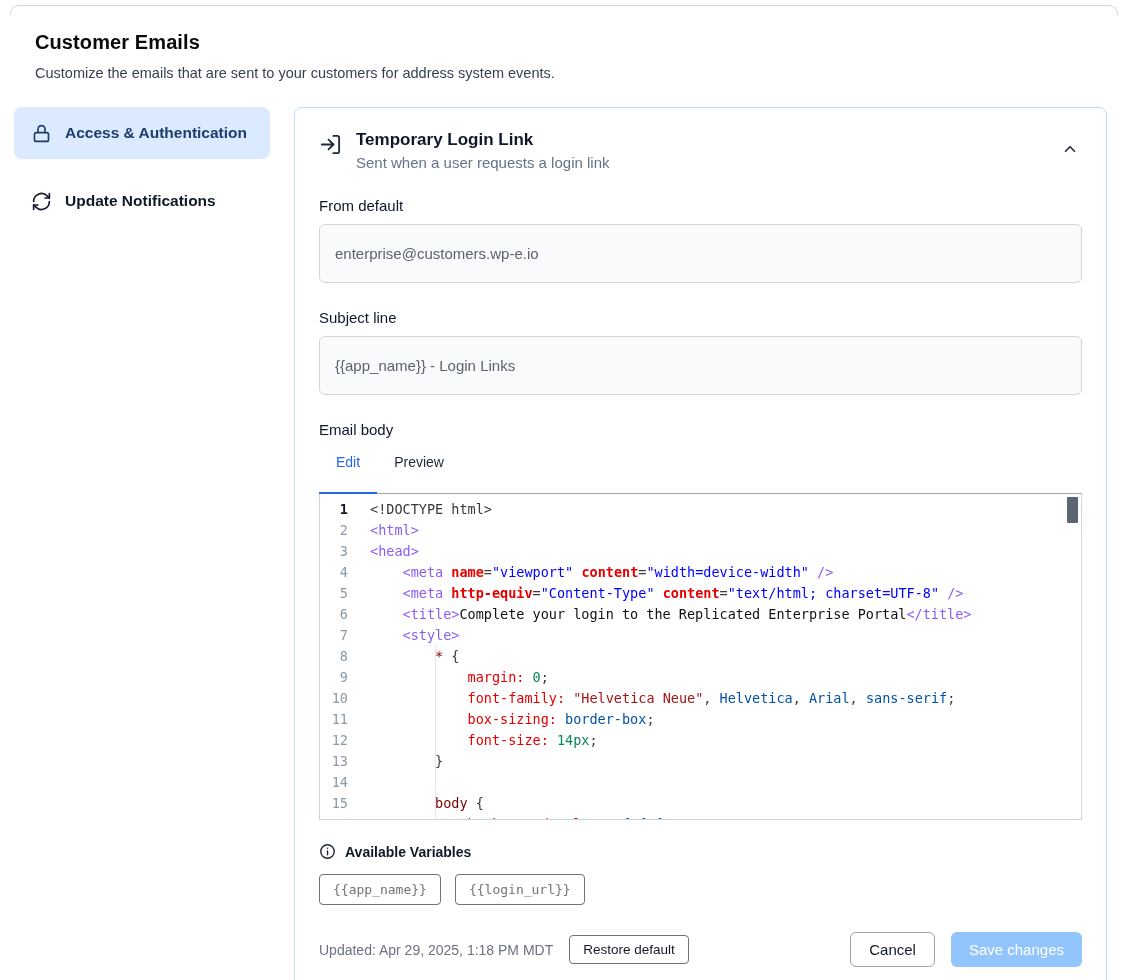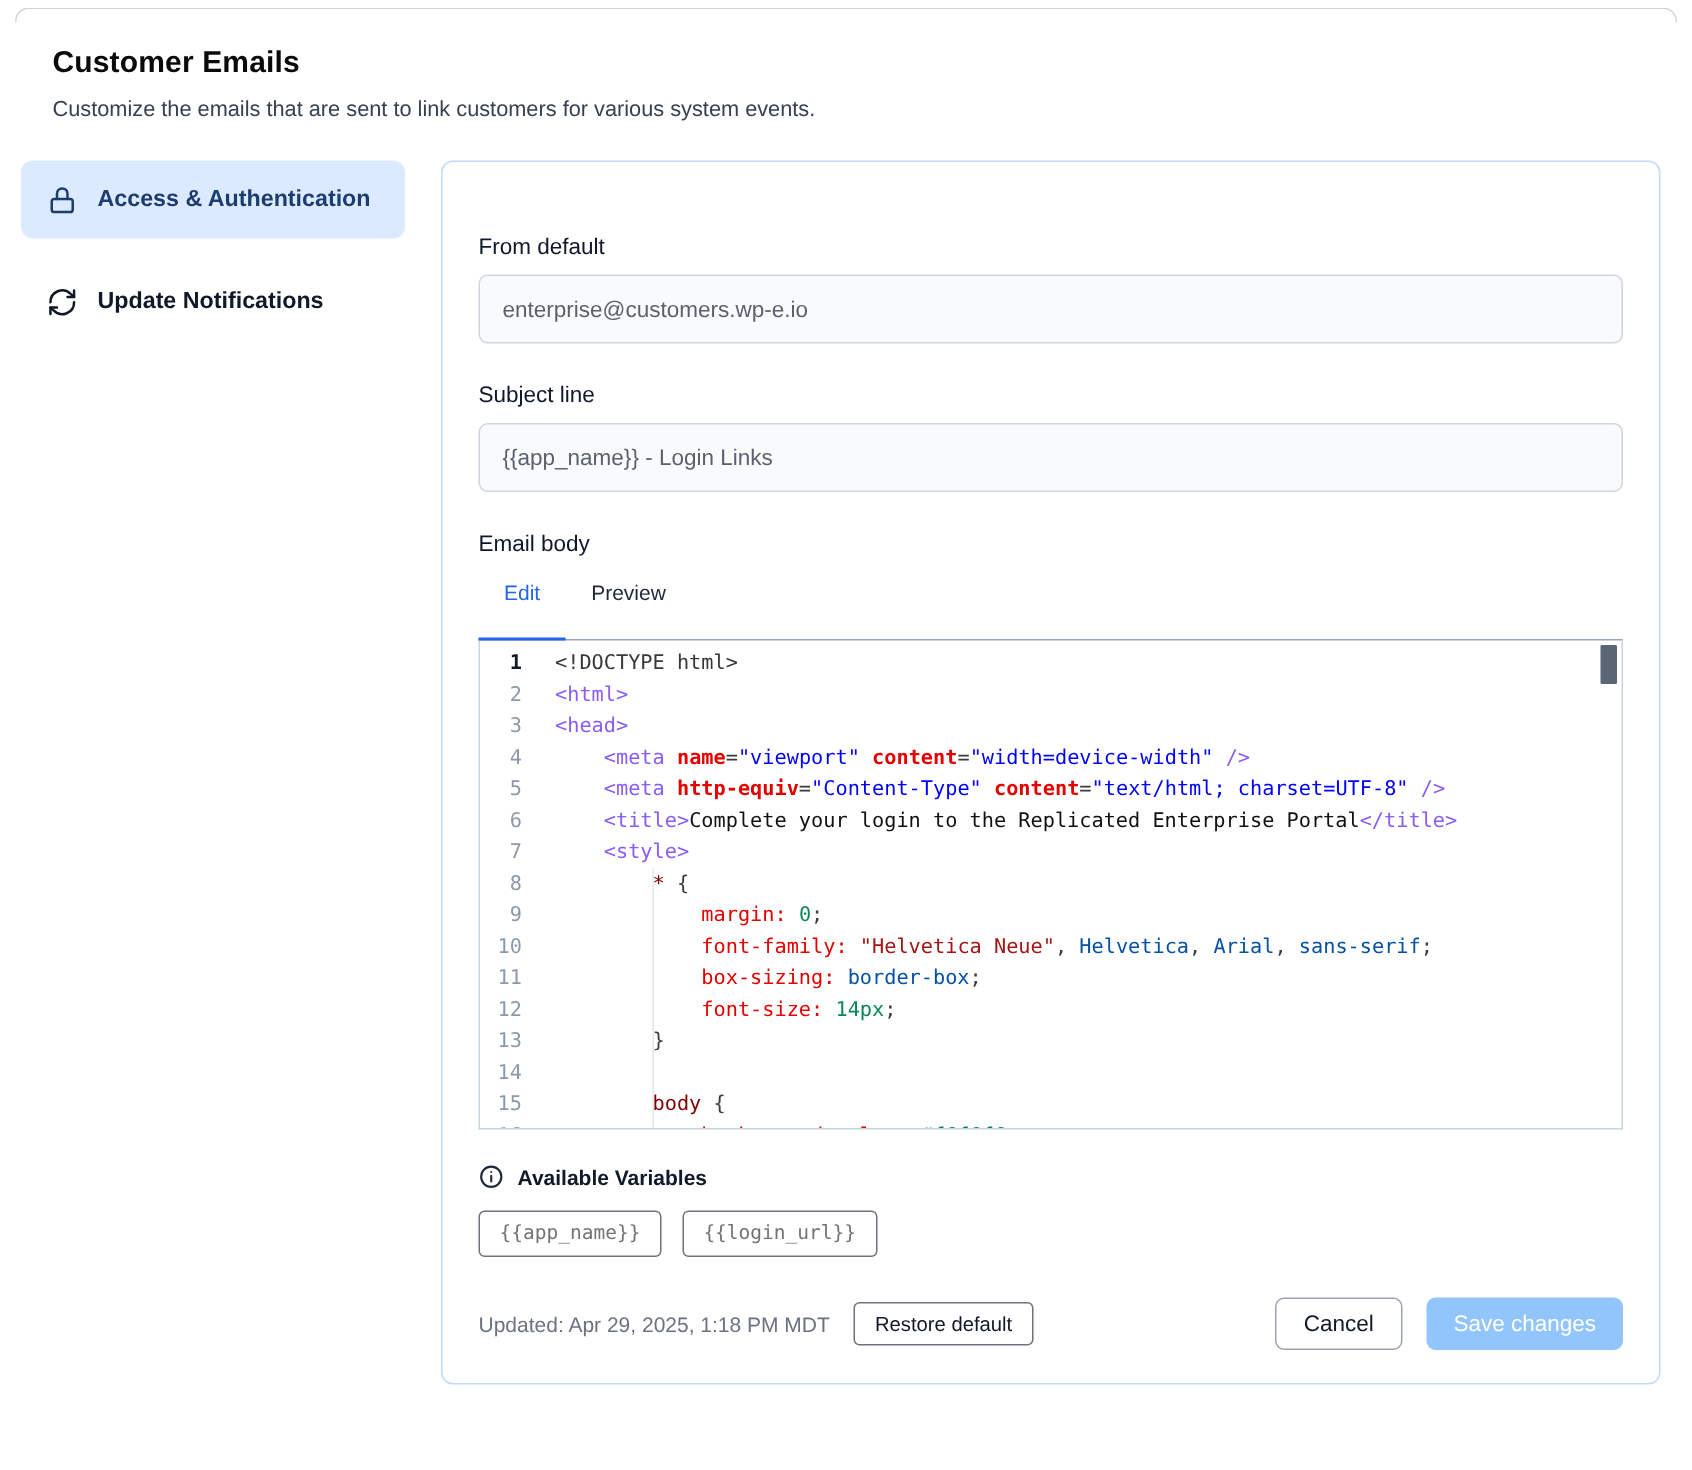--- a/index.html
+++ b/index.html
@@ -44,21 +44,21 @@
   .panel-icon svg { width: 100%; height: 100%; }
   .panel-titles { flex: 1; }
   .panel-title { font-size: 17px; font-weight: 700; color: #0f172a; }
   .panel-subtitle { margin-top: 4px; font-size: 15px; color: #64748b; }
   .collapse-btn { background: none; border: none; cursor: pointer; width: 24px; height: 24px; color: #1f2937; padding: 0; margin-top: 8px; }
   .collapse-btn svg { width: 18px; height: 18px; }
 
   .field { margin-top: 26px; }
   .field-label, .body-label { display: block; font-size: 15px; color: #0f172a; margin-bottom: 10px; }
   .text-input {
-    width: 100%; height: 46px; background: #f9fafb;
+    width: 100%; height: 59px; background: #f9fafb;
     border: 1px solid #d1d5db; border-radius: 6px;
     padding: 0 15px; font-size: 15px; color: #5b626e;
     font-family: "Liberation Sans", sans-serif;
   }
   .email-body { margin-top: 26px; }
   .email-body .body-label { margin-bottom: 6px; }
 
   .tabs { display: flex; position: relative; z-index: 2; margin-bottom: -1px; }
   .tab {
     padding: 10px 17px 22px; font-size: 14px; font-weight: 500; color: #1f2937;
@@ -123,21 +123,21 @@
     border: none; border-radius: 6px; padding: 9px 18px; cursor: default;
   }
 </style>
 </head>
 <body>
 
 <div class="top-edge"></div>
 
 <div class="page-header">
   <h1 class="page-title">Customer Emails</h1>
-  <p class="page-subtitle">Customize the emails that are sent to link customers for various system events.</p>
+  <p class="page-subtitle">Customize the emails that are sent to your customers for address system events.</p>
 </div>
 
 <div class="content">
 
   <div class="sidebar">
     <div class="nav-item active">
       <span class="nav-icon">
         <svg viewBox="0 0 24 24" fill="none" stroke="currentColor" stroke-width="1.9" stroke-linecap="round" stroke-linejoin="round">
             <rect x="4" y="11" width="16" height="10" rx="2"></rect>
             <path d="M8 11V7a4 4 0 0 1 8 0v4"></path>
@@ -153,20 +153,40 @@
             <path d="M3 12a9 9 0 0 1 15.4-6.4L21 8"></path>
             <path d="M21 3v5h-5"></path>
           </svg>
       </span>
       <span>Update Notifications</span>
     </div>
   </div>
 
   <div class="panel">
 
+    <div class="panel-header">
+      <span class="panel-icon">
+        <svg viewBox="0 0 24 24" fill="none" stroke="currentColor" stroke-width="1.9" stroke-linecap="round" stroke-linejoin="round">
+            <path d="M15 3h4a2 2 0 0 1 2 2v14a2 2 0 0 1-2 2h-4"></path>
+            <polyline points="10 17 15 12 10 7"></polyline>
+            <line x1="15" y1="12" x2="3" y2="12"></line>
+          </svg>
+      </span>
+      <div class="panel-titles">
+        <div class="panel-title">Temporary Login Link</div>
+        <div class="panel-subtitle">Sent when a user requests a login link</div>
+      </div>
+      <button class="collapse-btn">
+        <span>
+          <svg viewBox="0 0 24 24" fill="none" stroke="currentColor" stroke-width="2.2" stroke-linecap="round" stroke-linejoin="round">
+              <polyline points="6 15 12 9 18 15"></polyline>
+            </svg>
+        </span>
+      </button>
+    </div>
 
     <div class="field">
       <label class="field-label">From default</label>
       <input class="text-input" type="text" value="enterprise@customers.wp-e.io" style="">
     </div>
 
     <div class="field">
       <label class="field-label">Subject line</label>
       <input class="text-input" type="text" value="{{app_name}} - Login Links" style="">
     </div>

